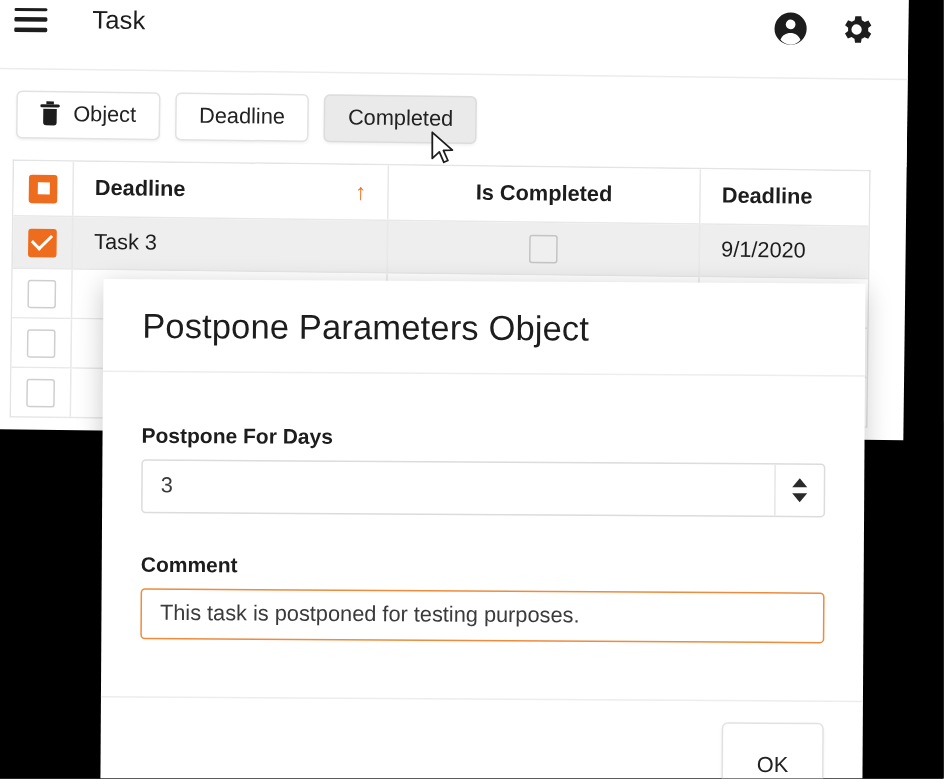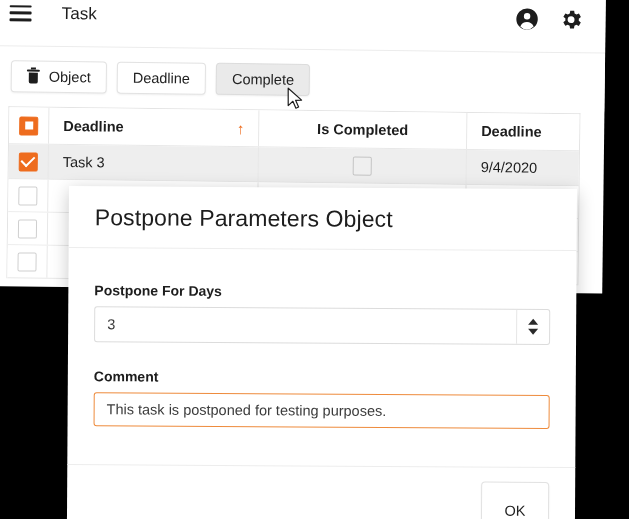--- a/index.html
+++ b/index.html
@@ -335,21 +335,21 @@
         <span class="trash-icon">
           <span class="lid"></span>
             <span class="body"></span>
         </span>
         <span>Object</span>
       </button>
       <button class="tbtn">
         <span>Deadline</span>
       </button>
       <button class="tbtn hovered">
-        <span>Complete</span>
+        <span>Completed</span>
       </button>
     </div>
 
     <div class="grid">
 
       <div class="grow header">
         <div class="gcell c-check">
           <span class="cb orange">
             <span class="inner-square"></span>
           </span>
@@ -372,21 +372,21 @@
             <span class="tick"></span>
           </span>
         </div>
         <div class="gcell c-subject">
           <span>Task 3</span>
         </div>
         <div class="gcell c-completed">
           <span class="cb grey"></span>
         </div>
         <div class="gcell c-deadline">
-          <span>9/4/2020</span>
+          <span>9/1/2020</span>
         </div>
       </div>
 
       <div class="grow blank">
         <div class="gcell c-check">
           <span class="cb empty"></span>
         </div>
         <div class="gcell c-subject">
           <span></span>
         </div>

